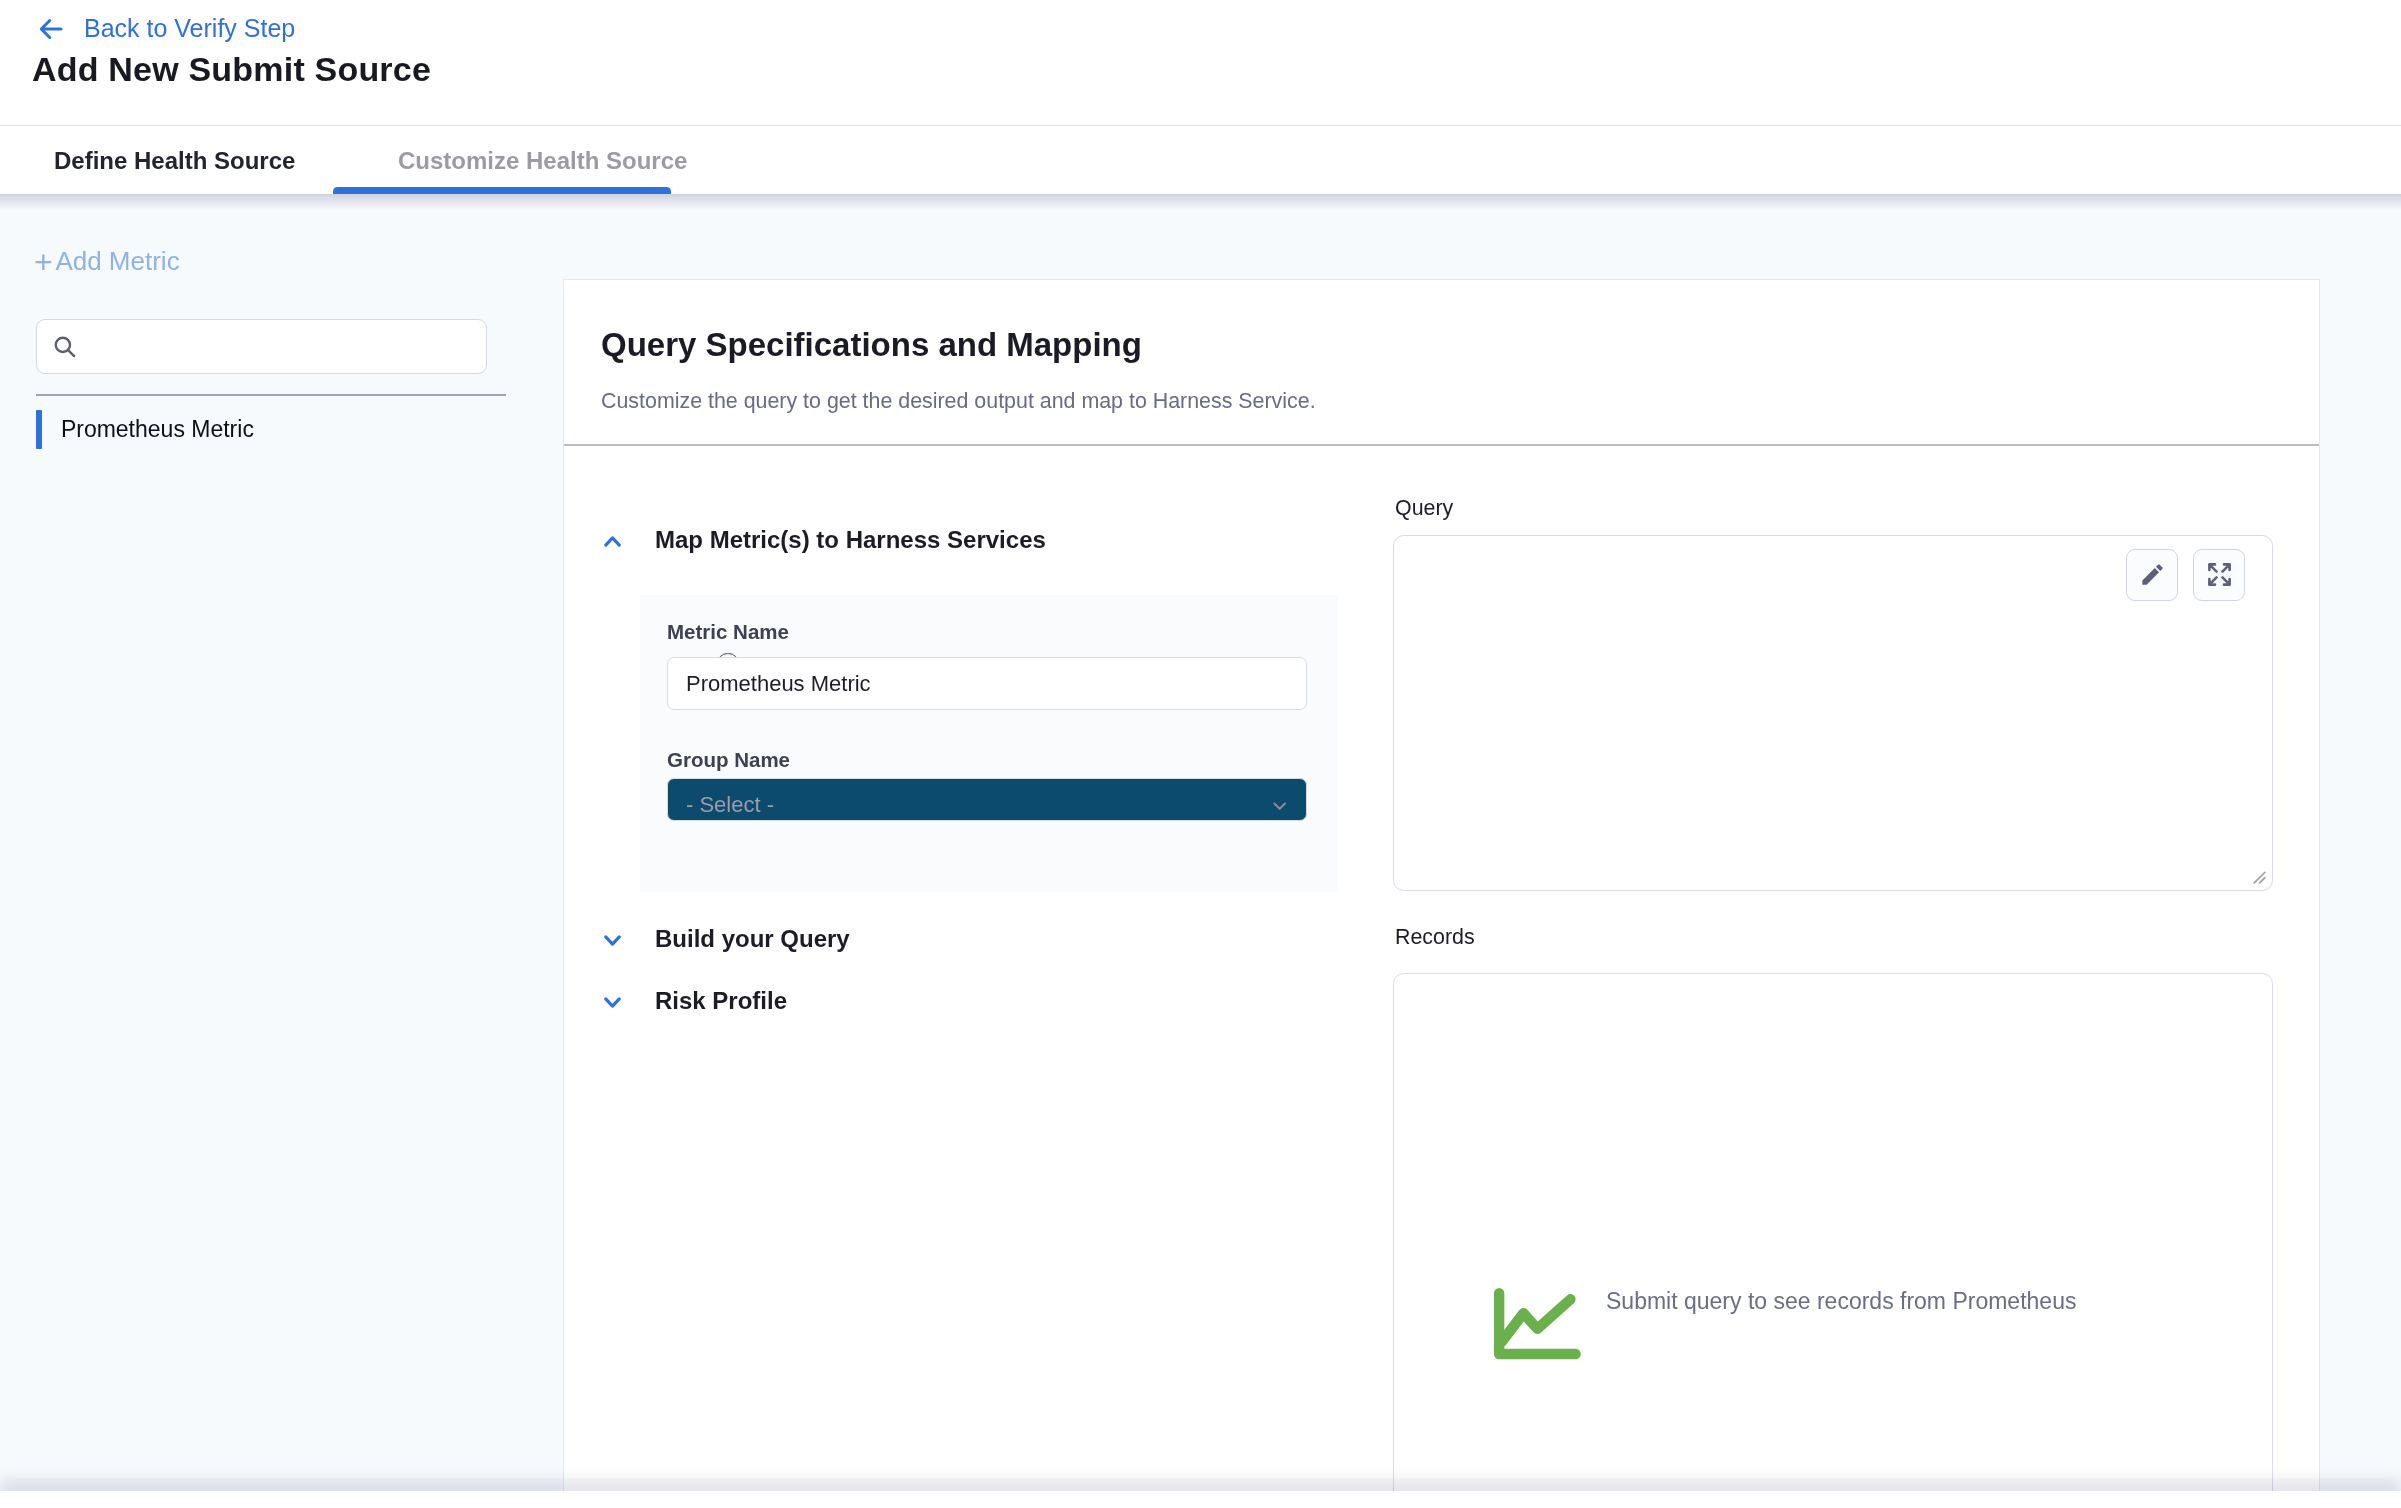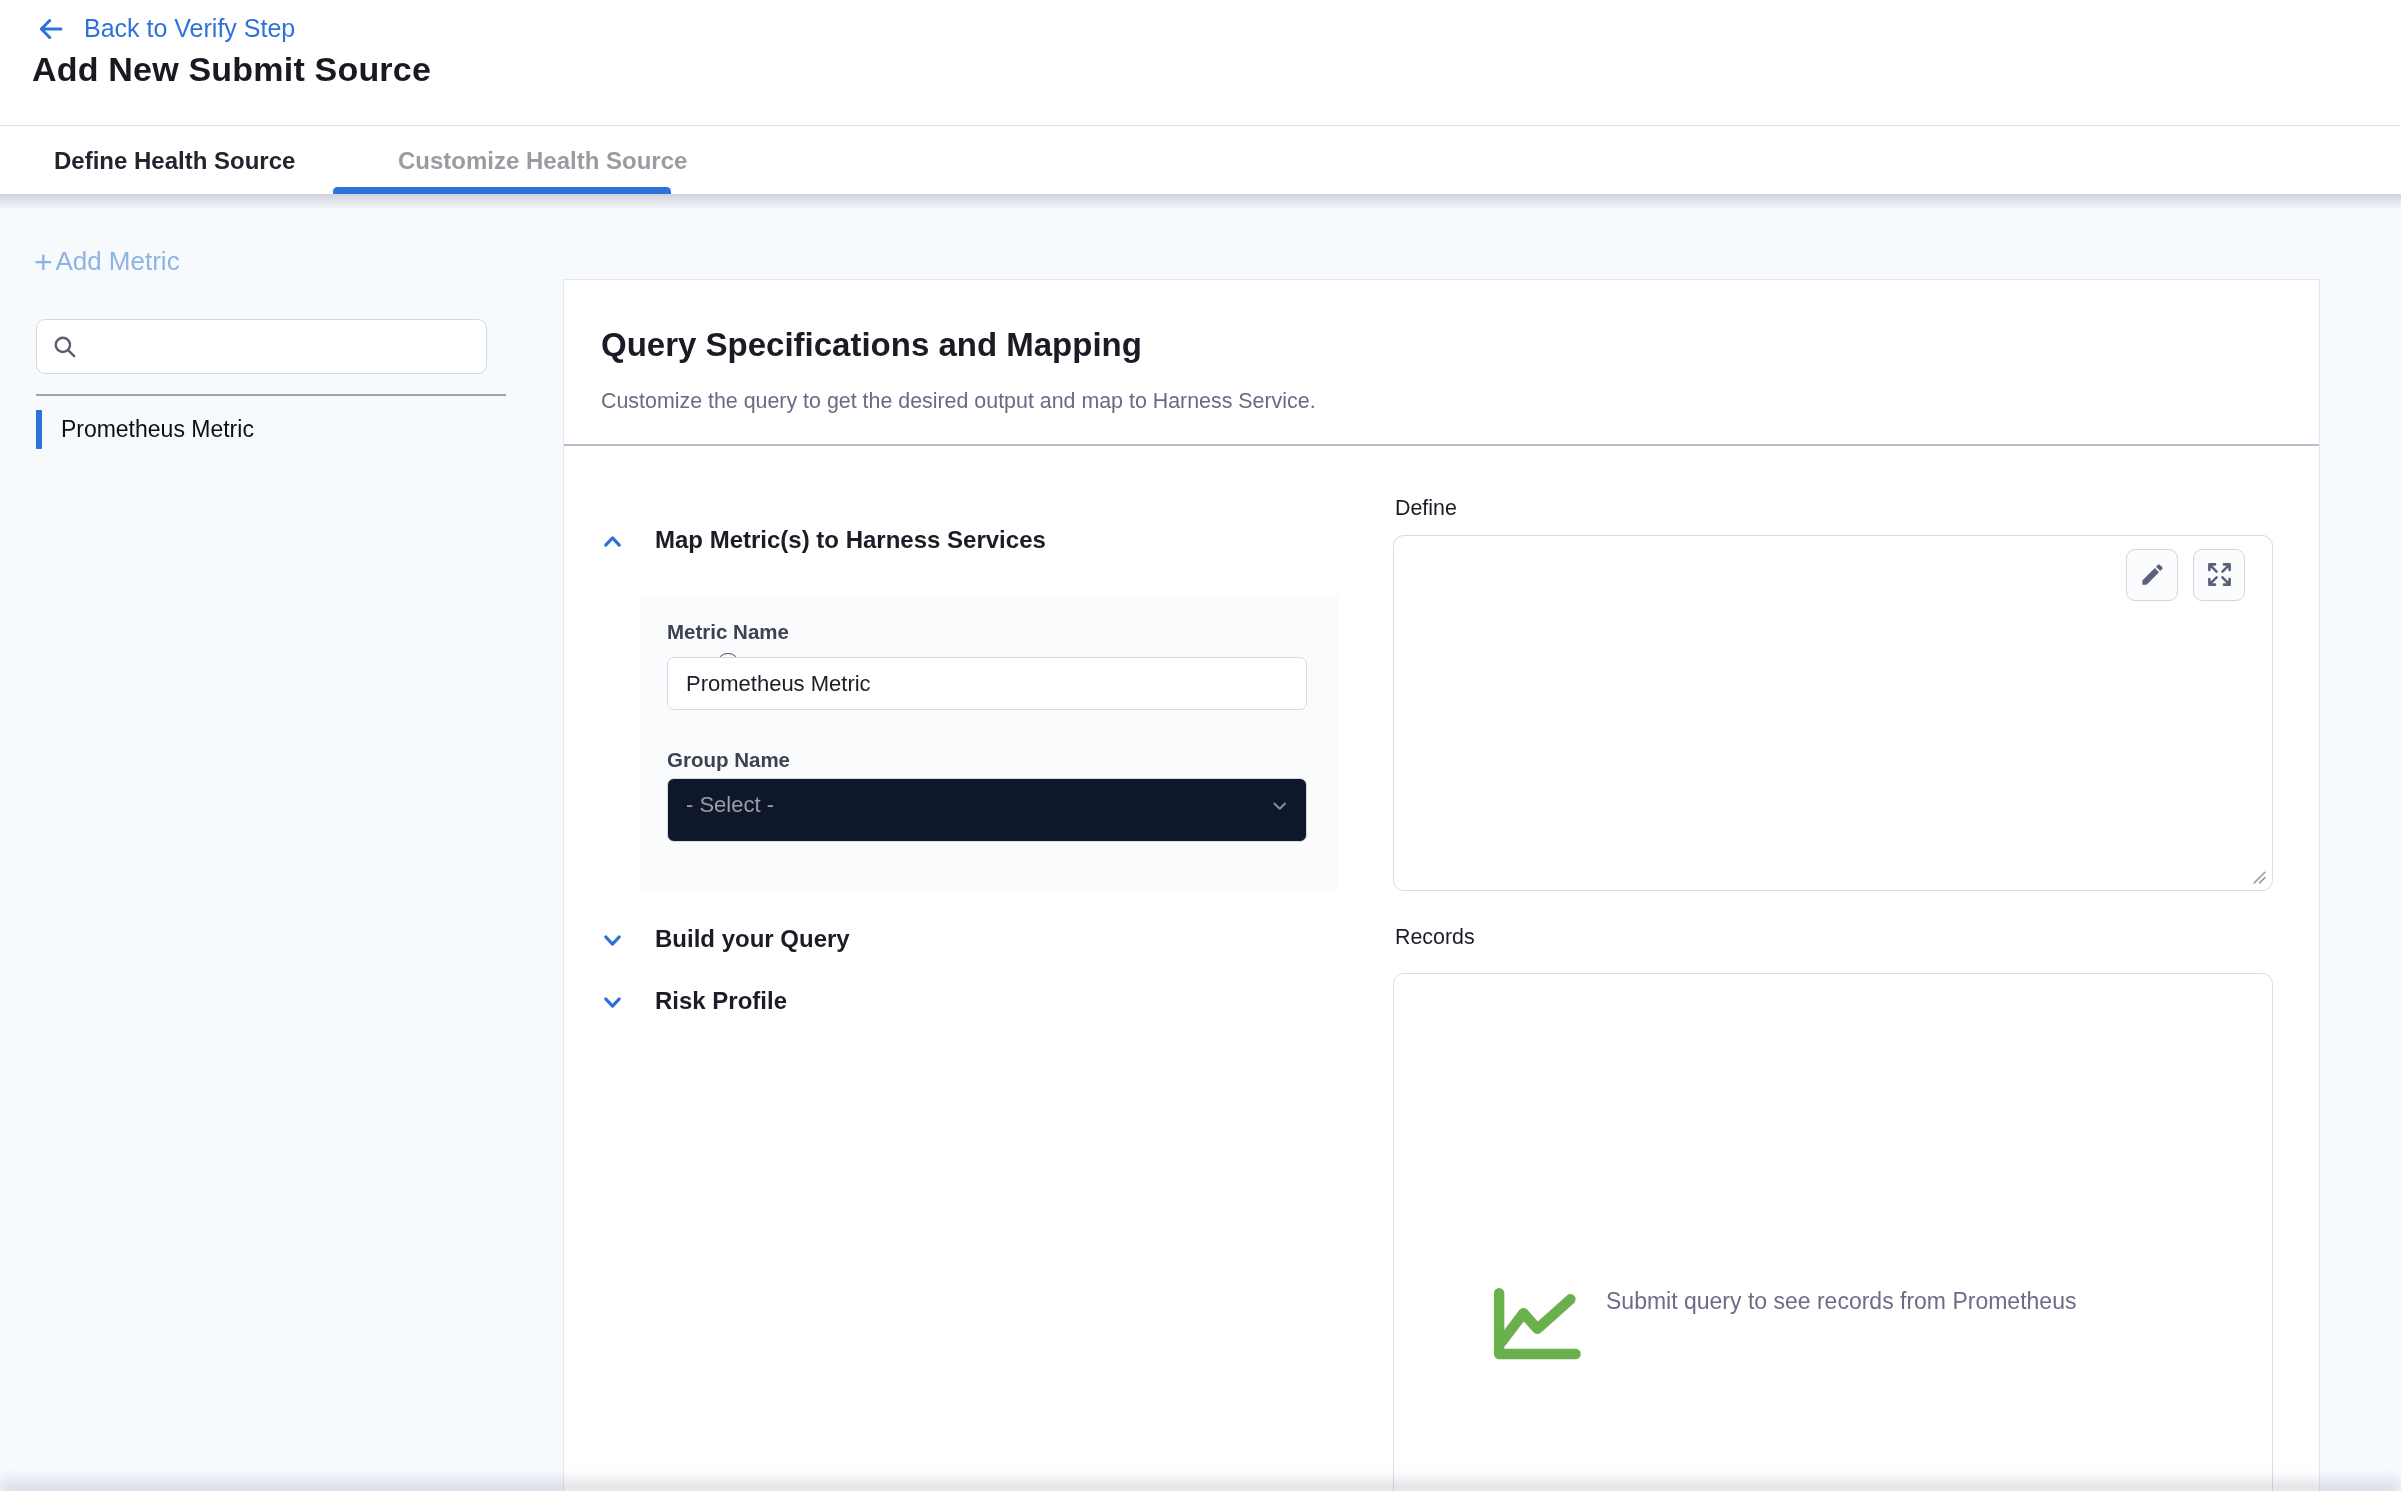--- a/index.html
+++ b/index.html
@@ -111,22 +111,22 @@
   }
   .lbl-metric { top:25px; }
   .lbl-group { top:153px; }
   .text-input {
     position:absolute; left:27px; top:62px; width:640px; height:53px;
     border:1.8px solid #d8dae6; border-radius:7.1px; background:#ffffff;
     font-size:22px; color:#1d1d26; padding:0 18px;
     font-family:"Liberation Sans", sans-serif; outline:none;
   }
   .select-box {
-    position:absolute; left:27px; top:183px; width:640px; height:64px;
-    border:1.8px solid #d8dae6; border-radius:7.1px; background:#0f172a; cursor:pointer;
+    position:absolute; left:27px; top:183px; width:640px; height:43px;
+    border:1.8px solid #d8dae6; border-radius:7.1px; background:#0c4a6e; cursor:pointer;
   }
   .select-box .placeholder {
     position:absolute; left:18px; top:0; line-height:52px;
     font-size:22px; color:#9b9ca8;
   }
   .select-box svg { position:absolute; right:16px; top:16px; }
 
   
   .query-label, .records-label {
     position:absolute; left:831px; font-size:21.4px; color:#1c1c26;
@@ -240,21 +240,21 @@
     <span class="section-label">Build your Query</span>
   </div>
 
   <div class="section-row sec-3">
     <svg width="25" height="25" viewBox="0 0 24 24">
       <path d="M5.5 8.5L12 15.5l6.5-7" fill="none" stroke="#2e72d8" stroke-width="3" stroke-linecap="round" stroke-linejoin="round"></path>
     </svg>
     <span class="section-label">Risk Profile</span>
   </div>
 
-  <div class="query-label">Define</div>
+  <div class="query-label">Query</div>
   <div class="query-area">
     <div class="icon-btn btn-edit">
       <svg width="27" height="27" viewBox="0 0 24 24">
         <path d="M3 17.25V21h3.75L17.8 9.94l-3.75-3.75L3 17.25zM20.7 7.04a1 1 0 0 0 0-1.41l-2.34-2.34a1 1 0 0 0-1.41 0l-1.83 1.83 3.75 3.75 1.83-1.83z" fill="#5d6078"></path>
       </svg>
     </div>
     <div class="icon-btn btn-expand">
       <svg width="27" height="27" viewBox="0 0 24 24">
         <g stroke="#5d6078" stroke-width="2.3" fill="none" stroke-linecap="round" stroke-linejoin="round">
           <path d="M3 8V3h5 M3.4 3.4l6 6"></path>

